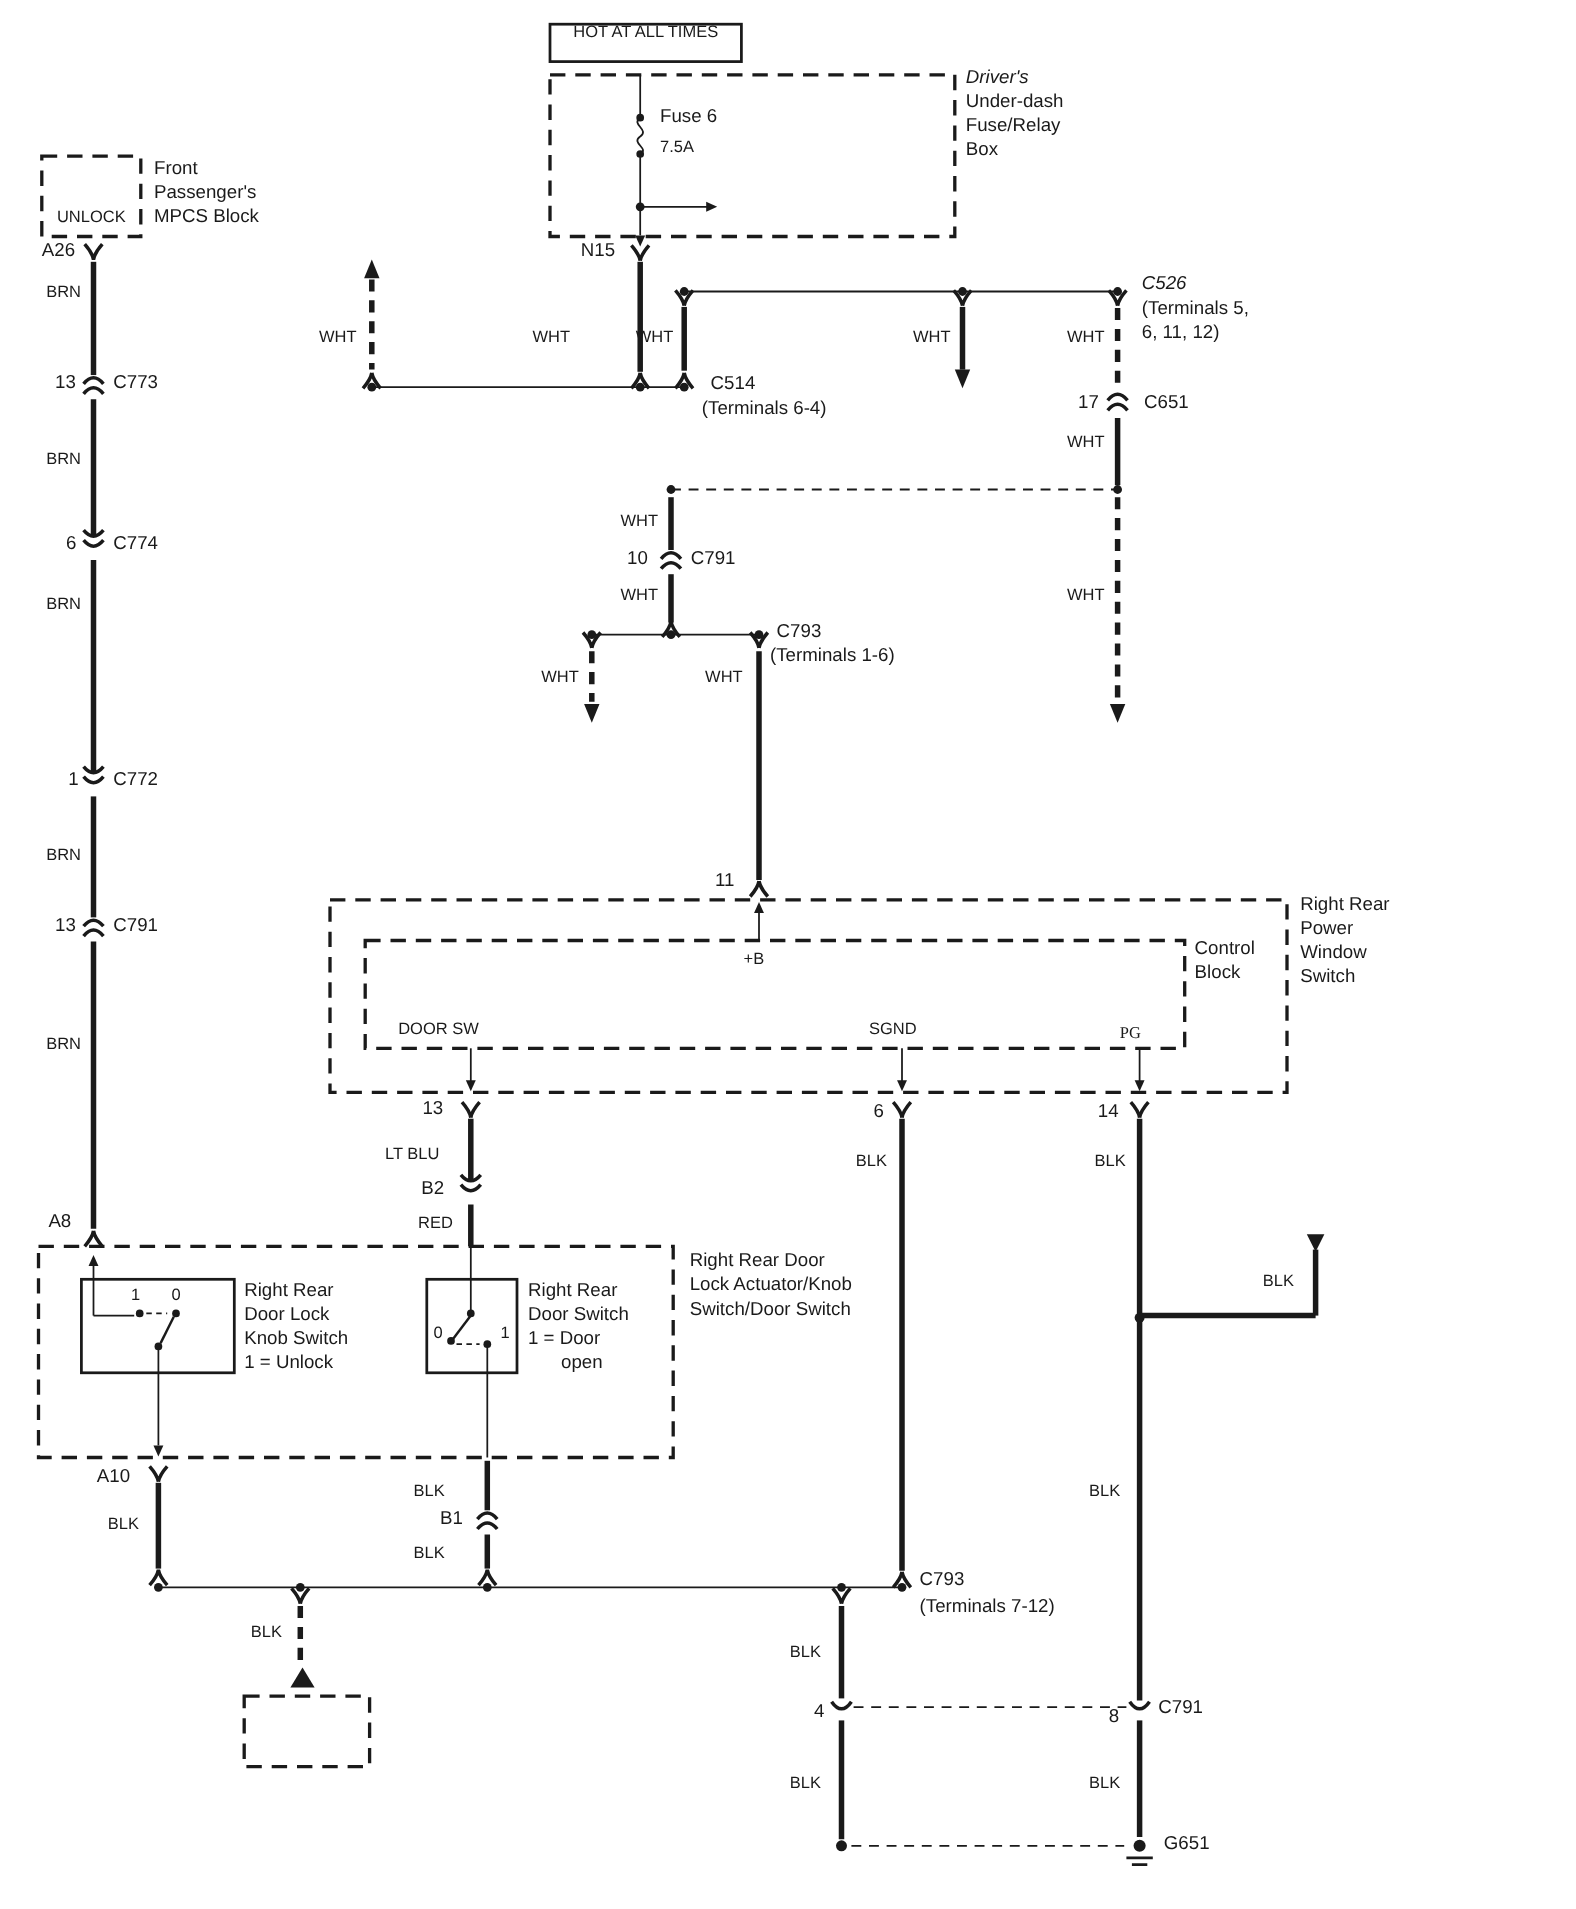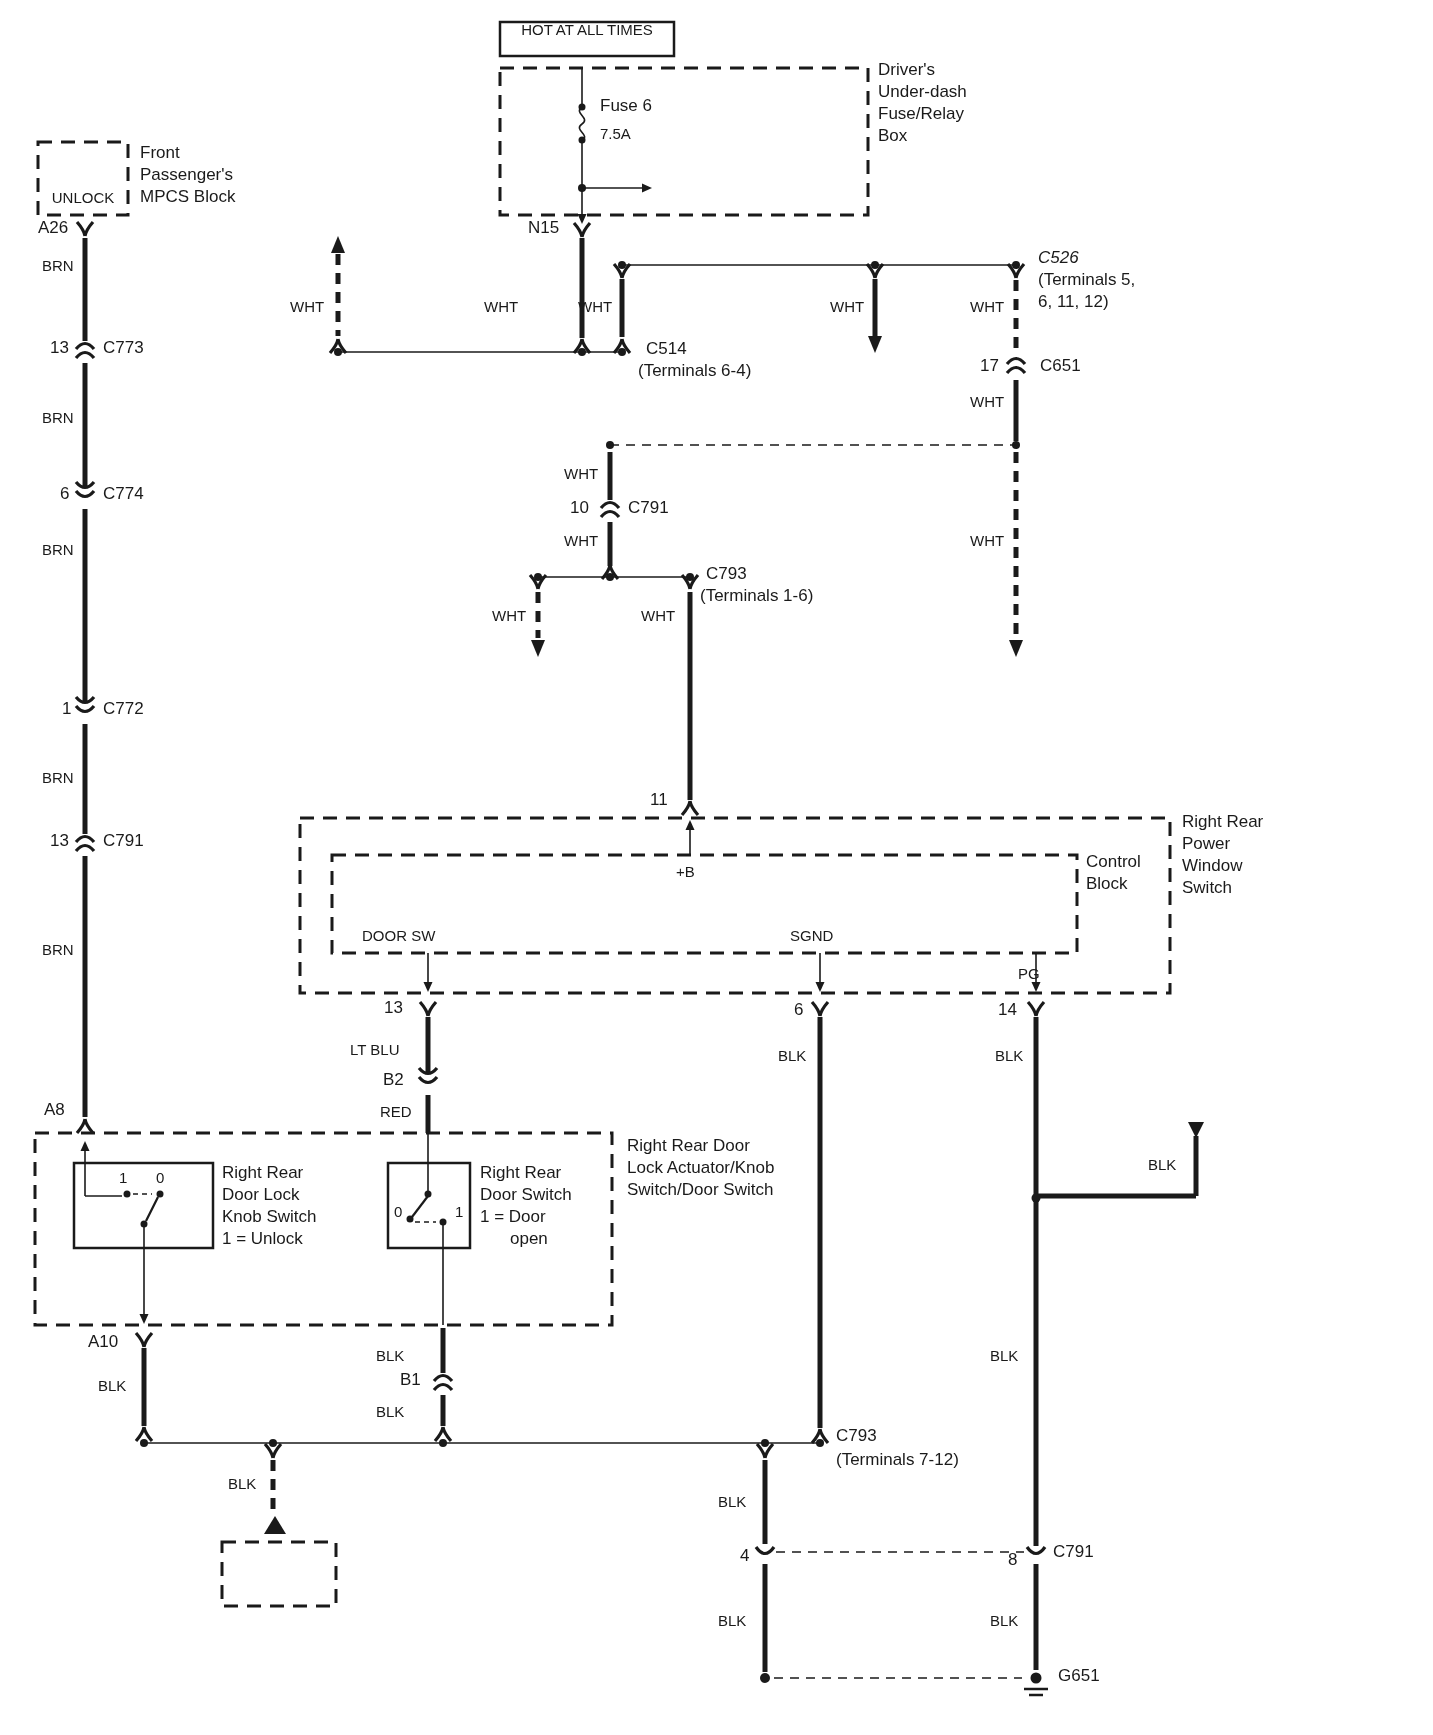--- a/index.html
+++ b/index.html
@@ -216,21 +216,21 @@
     <line class="wire" x1="765" y1="1460" x2="765" y2="1544"></line>
     <use href="#ch1" transform="translate(765,1552)"></use>
     <line class="thind" x1="776" y1="1552" x2="1024" y2="1552"></line>
     <line class="wire" x1="765" y1="1564" x2="765" y2="1672"></line>
     <circle class="fill" cx="765" cy="1678" r="5"></circle>
     <line class="thind" x1="774" y1="1678" x2="1022" y2="1678"></line>
   </g>
 </svg>
 
 <div class="lb ctr s15" style="left:500px;top:22px;width:174px;height:16px;">HOT AT ALL TIMES</div>
-<div class="lb" style="left:878px;top:60px;">Driver's</div>
+<div class="lb" style="left:878px;top:60px;font-style:italic;">Driver's</div>
 <div class="lb" style="left:878px;top:82px;">Under-dash</div>
 <div class="lb" style="left:878px;top:104px;">Fuse/Relay</div>
 <div class="lb" style="left:878px;top:126px;">Box</div>
 <div class="lb" style="left:600px;top:96px;">Fuse 6</div>
 <div class="lb s15" style="left:600px;top:124px;">7.5A</div>
 <div class="lb" style="left:528px;top:218px;">N15</div>
 
 <div class="lb" style="left:140px;top:143px;text-align:center;">Front</div>
 <div class="lb" style="left:140px;top:165px;">Passenger's</div>
 <div class="lb" style="left:140px;top:187px;">MPCS Block</div>
@@ -283,21 +283,21 @@
 <div class="lb" style="left:650px;top:790px;">11</div>
 <div class="lb s15" style="left:676px;top:862px;">+B</div>
 <div class="lb" style="left:1086px;top:852px;">Control</div>
 <div class="lb" style="left:1086px;top:874px;">Block</div>
 <div class="lb" style="left:1182px;top:812px;">Right Rear</div>
 <div class="lb" style="left:1182px;top:834px;">Power</div>
 <div class="lb" style="left:1182px;top:856px;">Window</div>
 <div class="lb" style="left:1182px;top:878px;">Switch</div>
 <div class="lb s15" style="left:362px;top:926px;">DOOR SW</div>
 <div class="lb s15" style="left:790px;top:926px;">SGND</div>
-<div class="lb s15" style="left:1018px;top:964px;">PG</div>
+<div class="lb s15" style="left:1018px;top:930px;font-family:Liberation Serif, serif;">PG</div>
 
 <div class="lb" style="left:384px;top:998px;">13</div>
 <div class="lb" style="left:794px;top:1000px;">6</div>
 <div class="lb" style="left:998px;top:1000px;">14</div>
 
 <div class="lb s15" style="left:350px;top:1040px;">LT BLU</div>
 <div class="lb" style="left:383px;top:1070px;">B2</div>
 <div class="lb s15" style="left:380px;top:1102px;">RED</div>
 <div class="lb s15" style="left:778px;top:1046px;">BLK</div>
 <div class="lb s15" style="left:995px;top:1046px;">BLK</div>

